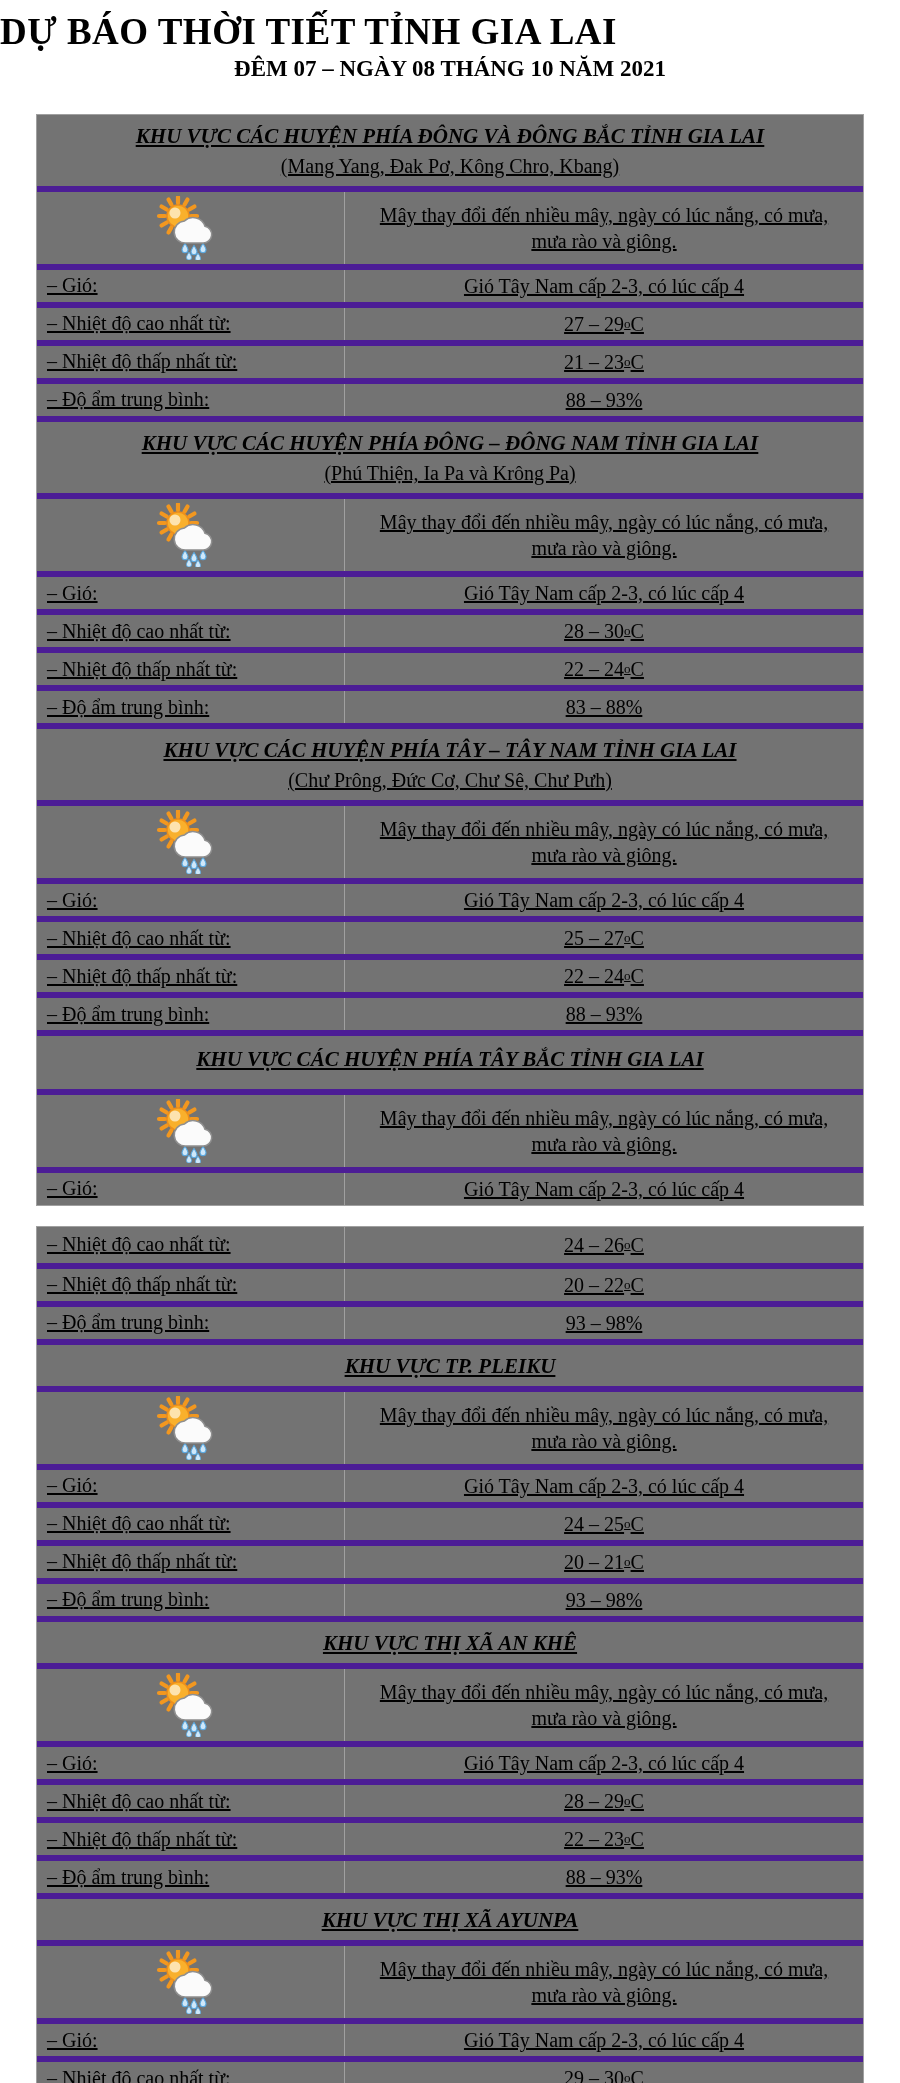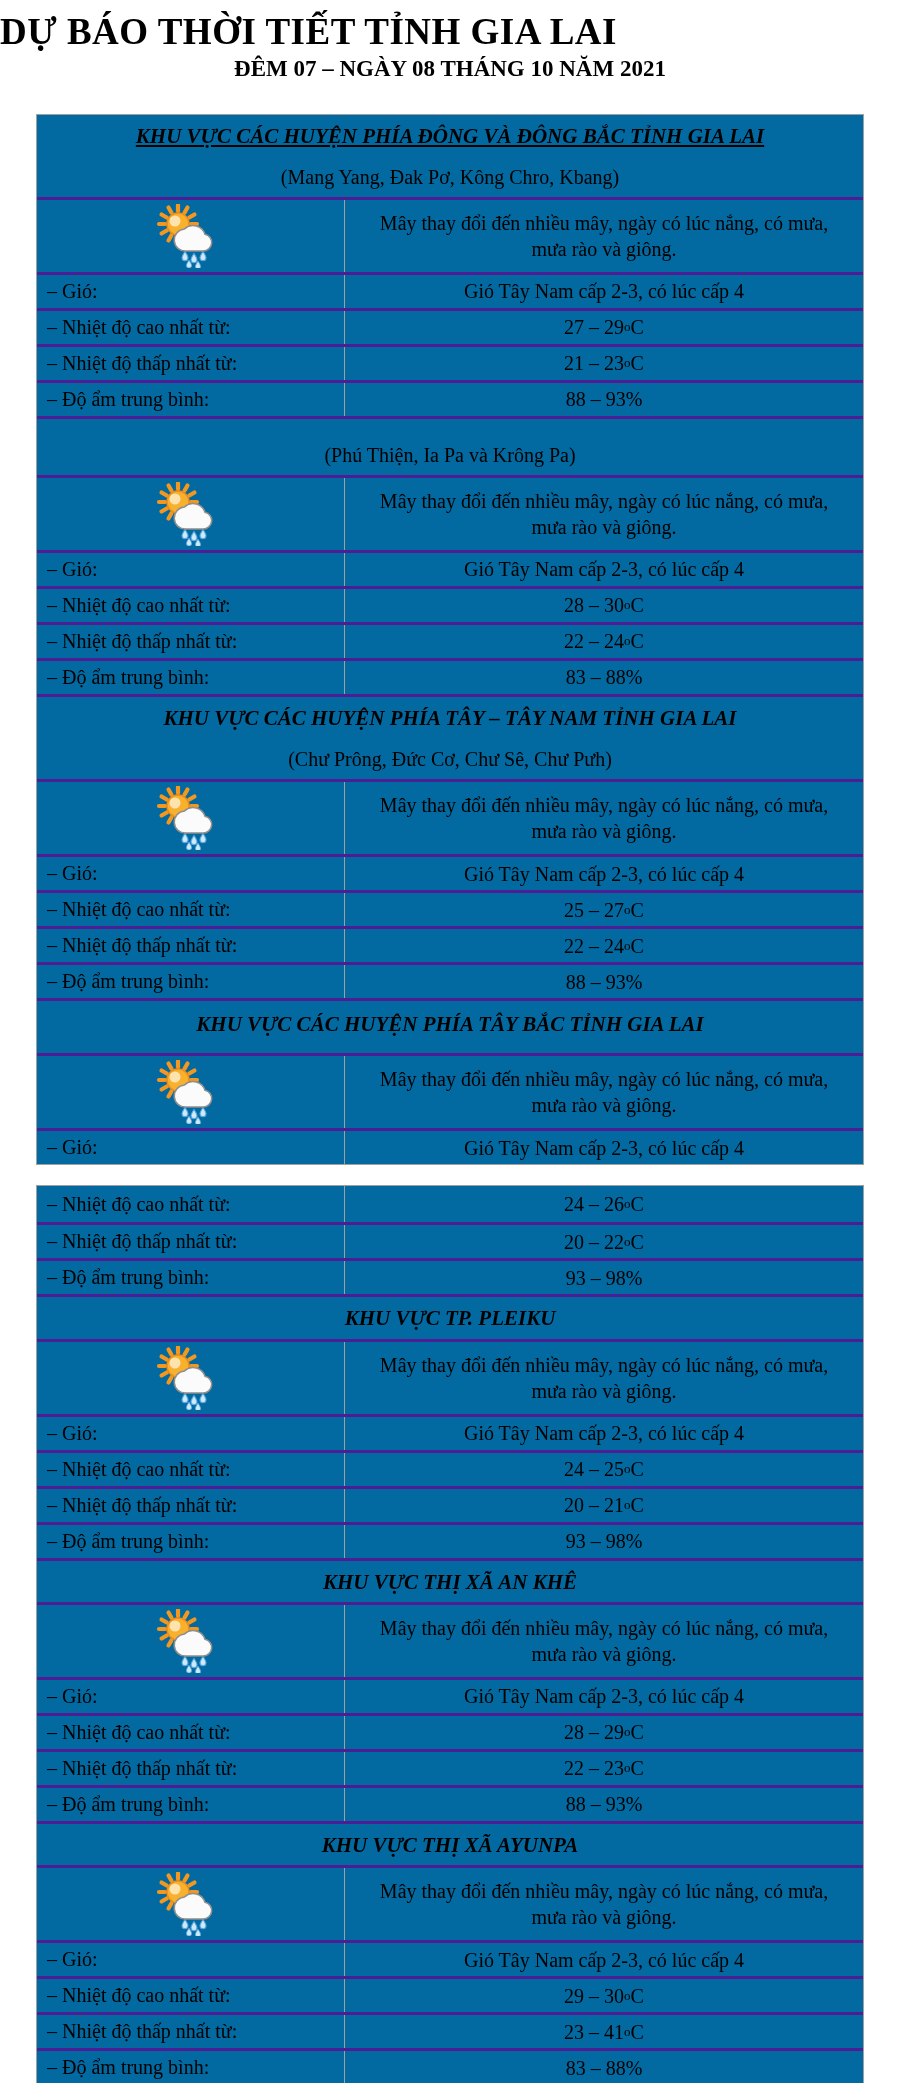--- a/index.html
+++ b/index.html
@@ -11,29 +11,29 @@
   }
   .page { padding-top: 12px; }
   .doc-title {
     text-align: left; font-weight: bold; font-size: 37px; line-height: 1.1;
     letter-spacing: 0.5px;
   }
   .doc-subtitle {
     text-align: center; font-weight: bold; font-size: 23px; margin-top: 3px; font-family: Liberation Serif, serif;
   }
   .table-root { width: 828px; margin: 32px auto 0 auto; }
-  .chunk { border: 1px solid #a0a0a0; background: #0369a1; }
+  .chunk { border: 1px solid #a0a0a0; background: #737373; text-decoration: underline; }
   .page-gap { height: 20px; }
-  .row { display: flex; align-items: stretch; border-top: 3px solid #4c1d95; }
+  .row { display: flex; align-items: stretch; border-top: 6px solid #4c1d95; }
   .chunk .row:first-child { border-top: none; }
   .header-row { display: block; text-align: center; padding: 8px 10px 7px 10px; }
   .header-row.tall { padding: 10px 10px 16px 10px; }
   .region-name { font-weight: bold; font-style: italic; font-size: 21px; line-height: 1.25; }
   .region-name.u { text-decoration: underline; }
-  .region-districts { font-size: 20px; line-height: 1.25; margin-top: 16px; }
+  .region-districts { font-size: 20px; line-height: 1.25; margin-top: 5px; }
   .cell-label {
     width: 308px; border-right: 1px solid #a0a0a0;
     display: flex; align-items: center; padding: 3px 6px 3px 10px;
     font-size: 20px;
   }
   .cell-label.icon-cell { justify-content: center; padding: 4px 0; }
   .cell-value {
     flex: 1; display: flex; align-items: center; justify-content: center;
     text-align: center; font-size: 20px; padding: 3px 16px; line-height: 1.3;
   }
@@ -115,20 +115,21 @@
   </div>
 
   <div class="row data-row">
     <div class="cell-label">– Độ ẩm trung bình:</div>
     <div class="cell-value">
       <span>88 – 93%</span>
     </div>
   </div>
 
   <div class="row header-row">
+    <div class="region-name">KHU VỰC CÁC HUYỆN PHÍA ĐÔNG – ĐÔNG NAM TỈNH GIA LAI</div>
     <div class="region-districts">(Phú Thiện, Ia Pa và Krông Pa)</div>
   </div>
 
   <div class="row icon-row">
     <div class="cell-label icon-cell">
       <svg width="76" height="64" viewBox="0 0 76 64">
         <g>
           <g stroke="#f2971f" stroke-width="4.2" stroke-linecap="round">
             <line x1="38" y1="20" x2="44" y2="20"></line>
             <line x1="38" y1="20" x2="44" y2="20" transform="rotate(30 25 20)"></line>

